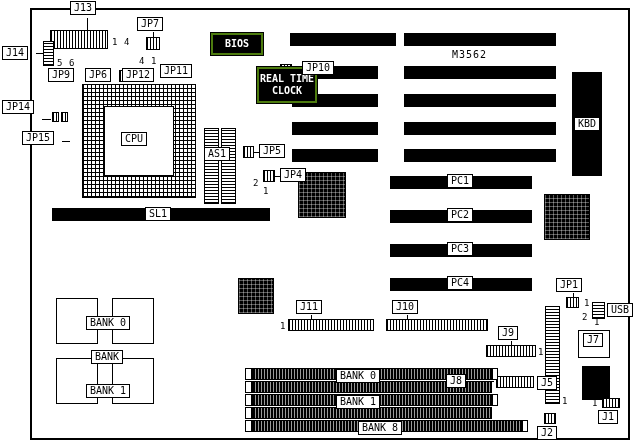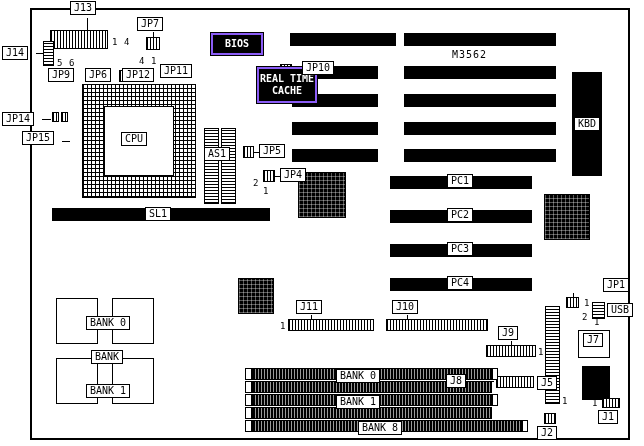--- a/index.html
+++ b/index.html
@@ -17,21 +17,21 @@
   .simm{position:absolute;box-sizing:border-box;border:1px solid #000;z-index:2;
       background-image:repeating-linear-gradient(90deg,#000 0,#000 2px,#999 2px,#999 3px);}
   .socket{position:absolute;box-sizing:border-box;border:1px solid #000;background:#fff;z-index:1;
       background-image:repeating-linear-gradient(0deg,#000 0,#000 1px,transparent 1px,transparent 4px),
                        repeating-linear-gradient(90deg,#000 0,#000 1px,transparent 1px,transparent 4px);}
   .chip{position:absolute;box-sizing:border-box;border:1px solid #000;background-color:#000;z-index:2;
       background-image:repeating-linear-gradient(0deg,rgba(255,255,255,.35) 0,rgba(255,255,255,.35) 1px,transparent 1px,transparent 4px),
                        repeating-linear-gradient(90deg,rgba(255,255,255,.35) 0,rgba(255,255,255,.35) 1px,transparent 1px,transparent 4px);}
   .wbox{position:absolute;background:#fff;border:1px solid #000;box-sizing:border-box;z-index:3;}
   .blk{position:absolute;background:#000;z-index:2;}
-  .blkframe{position:absolute;background:#8b5cf6;border:1px solid #000;box-sizing:border-box;z-index:3;padding:2px;}
+  .blkframe{position:absolute;background:#4d7c0f;border:1px solid #000;box-sizing:border-box;z-index:3;padding:2px;}
   .blkin{width:100%;height:100%;background:#000;color:#fff;display:flex;flex-direction:column;
          align-items:center;justify-content:center;font-size:10px;font-weight:bold;line-height:12px;
          box-sizing:border-box;text-align:center;}
   .pin{position:absolute;font-size:9px;line-height:10px;z-index:6;}
   .lnv{position:absolute;width:1px;background:#000;z-index:1;}
   .lnh{position:absolute;height:1px;background:#000;z-index:1;}
   .txt{position:absolute;font-size:10px;line-height:12px;z-index:4;letter-spacing:1px;}
 </style>
 </head>
 <body>
@@ -61,36 +61,36 @@
   <div class="lbl" style="left:48px;top:68px;">JP9</div>
   <div class="lbl" style="left:85px;top:68px;">JP6</div>
   <div class="hv" style="left:119px;top:70px;width:10px;height:12px;"></div>
   <div class="lbl" style="left:120px;top:68px;left:122px;">JP12</div>
   <div class="lbl" style="left:160px;top:64px;">JP11</div>
 
   <div class="socket" style="left:82px;top:84px;width:114px;height:114px;"></div>
   <div class="wbox" style="left:104px;top:106px;width:70px;height:70px;"></div>
   <div class="lbl" style="left:121px;top:132px;">CPU</div>
 
-  <div class="lbl" style="left:2px;top:112px;">JP14</div>
+  <div class="lbl" style="left:2px;top:100px;">JP14</div>
   <div class="lnh" style="left:42px;top:119px;width:9px;"></div>
   <div class="hv" style="left:52px;top:112px;width:7px;height:10px;"></div>
   <div class="hv" style="left:61px;top:112px;width:7px;height:10px;"></div>
   <div class="lbl" style="left:22px;top:131px;">JP15</div>
   <div class="lnh" style="left:62px;top:141px;width:8px;"></div>
 
   <div class="blkframe" style="left:210px;top:32px;width:54px;height:24px;">
     <div class="blkin">
         <span>BIOS</span>
       </div>
   </div>
   <div class="blkframe" style="left:208px;top:66px;width:62px;height:38px;margin-left:48px;">
     <div class="blkin">
       <span>REAL TIME</span>
-      <span>CACHE</span>
+      <span>CLOCK</span>
     </div>
   </div>
 
   <div class="hh" style="left:204px;top:128px;width:15px;height:76px;"></div>
   <div class="hh" style="left:221px;top:128px;width:15px;height:76px;"></div>
   <div class="lbl" style="left:204px;top:147px;">AS1</div>
 
   <div class="hv" style="left:243px;top:146px;width:11px;height:12px;"></div>
   <div class="lnh" style="left:254px;top:152px;width:5px;"></div>
   <div class="lbl" style="left:259px;top:144px;">JP5</div>
@@ -128,21 +128,21 @@
   <div class="lbl" style="left:447px;top:208px;">PC2</div>
   <div class="bar" style="left:390px;top:244px;width:142px;height:13px;"></div>
   <div class="lbl" style="left:447px;top:242px;">PC3</div>
   <div class="bar" style="left:390px;top:278px;width:142px;height:13px;"></div>
   <div class="lbl" style="left:447px;top:276px;">PC4</div>
 
   <div class="blk" style="left:572px;top:72px;width:30px;height:104px;"></div>
   <div class="lbl" style="left:574px;top:117px;">KBD</div>
   <div class="chip" style="left:544px;top:194px;width:46px;height:46px;"></div>
 
-  <div class="lbl" style="left:556px;top:278px;margin-left:47px;">JP1</div>
+  <div class="lbl" style="left:556px;top:278px;">JP1</div>
   <div class="lnv" style="left:573px;top:293px;height:4px;"></div>
   <div class="hv" style="left:566px;top:297px;width:13px;height:11px;"></div>
   <span class="pin" style="left:584px;top:298px;">1</span>
 
   <div class="hh" style="left:592px;top:302px;width:13px;height:17px;"></div>
   <div class="lbl" style="left:607px;top:303px;">USB</div>
   <span class="pin" style="left:582px;top:312px;">2</span>
   <span class="pin" style="left:594px;top:317px;">1</span>
 
   <div class="wbox" style="left:578px;top:330px;width:32px;height:28px;"></div>

